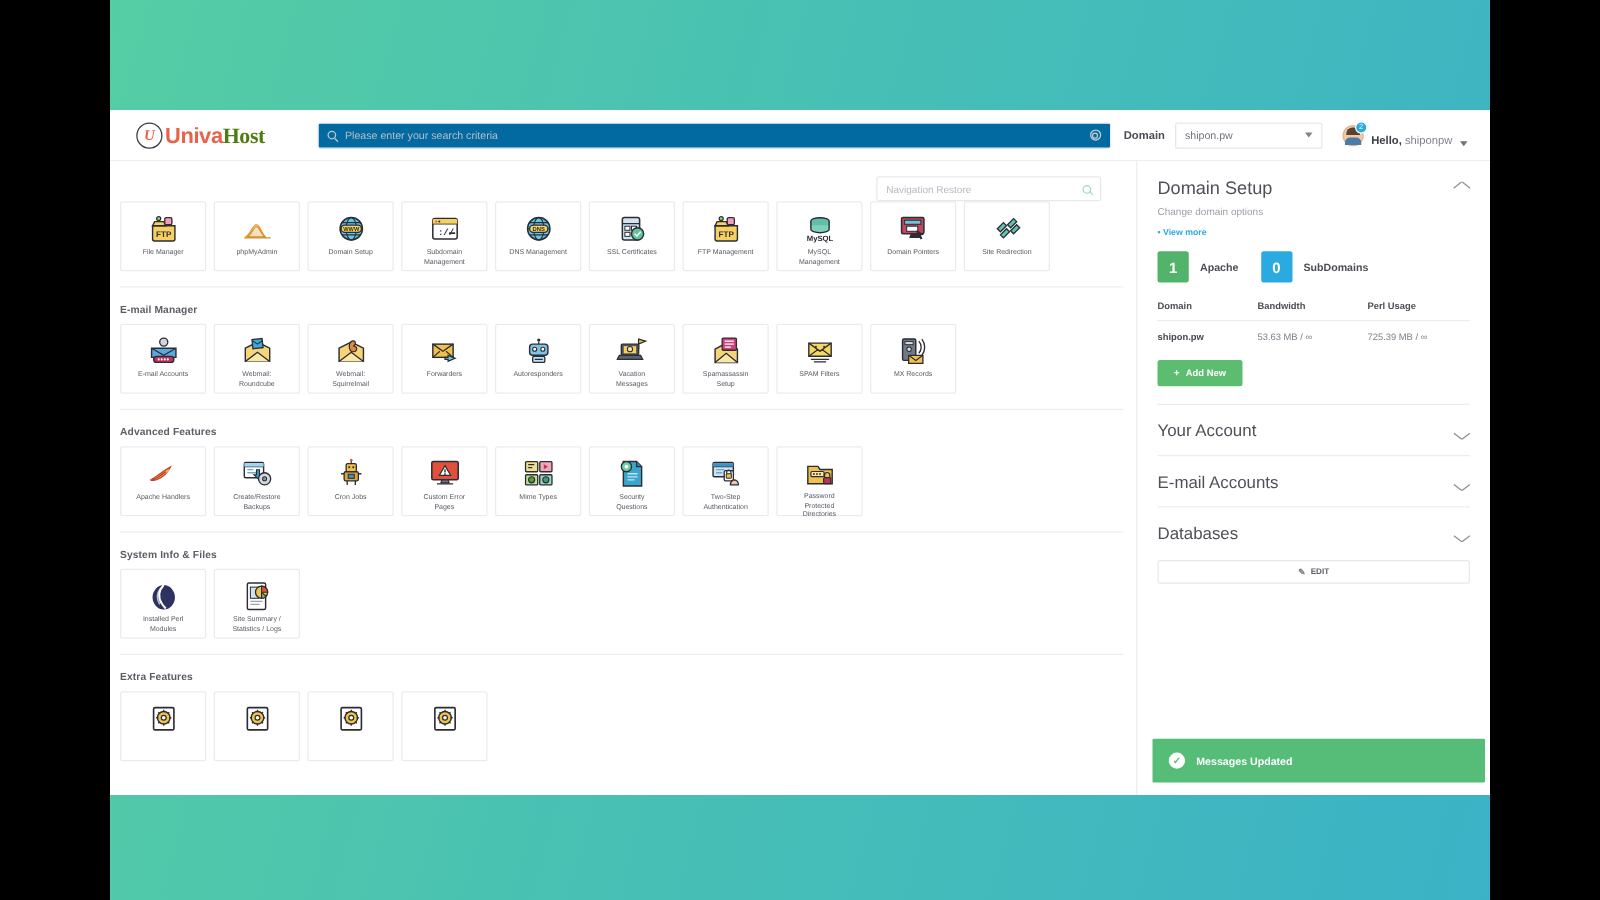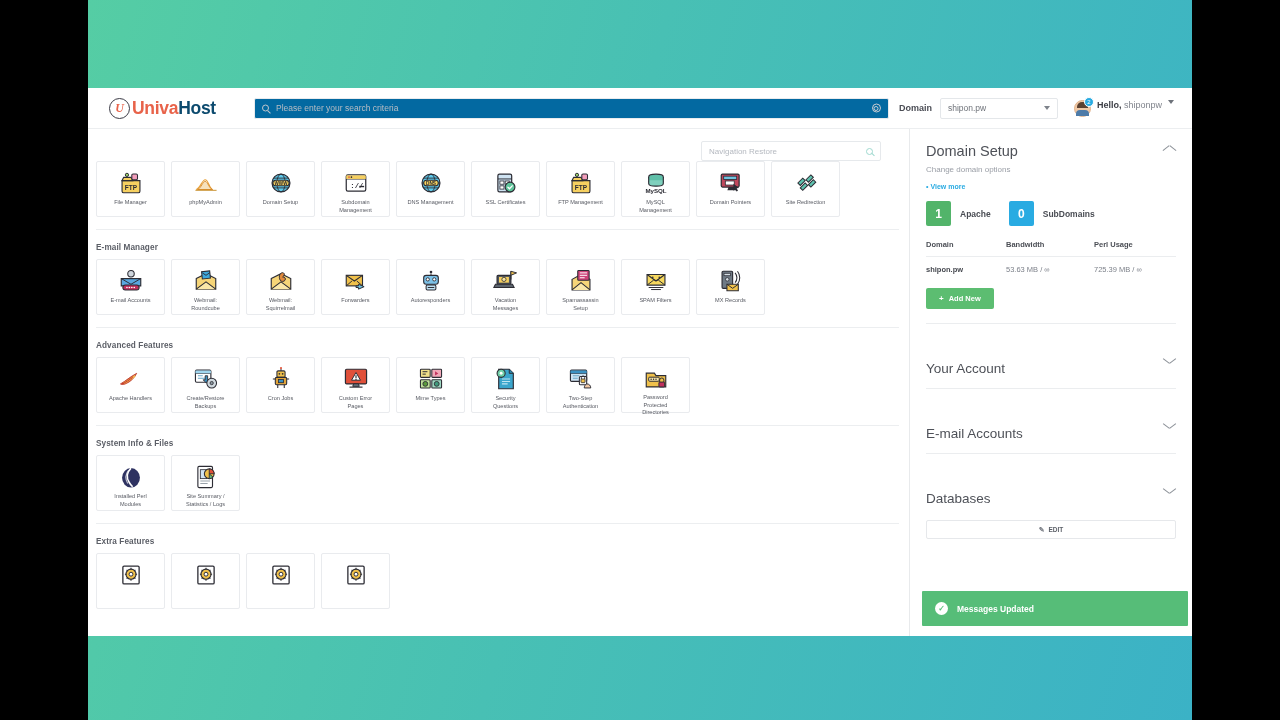--- a/index.html
+++ b/index.html
@@ -34,21 +34,21 @@
   .logo-mark {
     width: 21px; height: 21px; border-radius: 50%;
     border: 1.6px solid #3b3b46; display: flex;
     align-items: center; justify-content: center;
     font-family: "Liberation Serif", serif; font-style: italic;
     font-size: 12px; color: #e8634a; font-weight: bold;
     margin-right: 2px;
   }
   .logo-txt { font-size: 17.5px; font-weight: bold; letter-spacing: -.3px; }
   .logo-txt .a { color: #e8634a; }
-  .logo-txt .b { color: #0c4a6e; }
+  .logo-txt .b { color: #4d7c0f; font-family: Liberation Serif, serif; }
 
   .searchwrap {
     flex: 1; margin: 0 10px 0 8px; position: relative; max-width: 678px;
   }
   .searchbox {
     height: 21px; border: 1px solid #e9ebee; border-radius: 2px;
     background: #0369a1; display: flex; align-items: center;
     padding: 0 26px 0 9px; position: relative;
   }
   .search-ph { font-size: 8.5px; color: #b9bdc4; padding-left: 12px; }
@@ -71,21 +71,21 @@
     border-radius:50%; border:1px solid #c8ccd2;
   }
   .dom-label { font-size: 9px; font-weight: bold; color: #4b4d55; margin-right: 8px; white-space: nowrap; }
   .dom-select {
     width: 118px; height: 21px; border: 1px solid #e4e7ea; border-radius: 2px;
     display: flex; align-items: center; justify-content: space-between;
     padding: 0 7px; font-size: 8.5px; color: #6f737a; background: #fff;
   }
   .caret { width: 0; height: 0; border-left: 3.2px solid transparent;
            border-right: 3.2px solid transparent; border-top: 4px solid #7e838b; }
-  .userbox { display: flex; align-items: flex-start; margin-left: 16px; padding-right: 4px; }
+  .userbox { display: flex; align-items: flex-end; margin-left: 16px; padding-right: 4px; }
   .avatar {
     position: relative; width: 17px; height: 17px; border-radius: 50%;
     background: #f1c9a6; margin-right: 6px; overflow: visible;
     border: 1px solid #e2b38c;
   }
   .avatar::before{
     content:""; position:absolute; left:2px; top:1px; right:2px; height:6px;
     background:#5b4130; border-radius:5px 5px 0 0;
   }
   .avatar::after{
@@ -194,21 +194,21 @@
     background: #5cbd71; color: #fff; font-size: 7.5px; font-weight: bold;
     border-radius: 2px; padding: 6px 13px; cursor: pointer;
   }
   .addnew .plus { margin-right: 5px; font-size: 8px; }
 
   .acc-item {
     border-top: 1px solid #ebedef; padding: 13px 0 12px 0;
     display: flex; justify-content: space-between; align-items: center;
     cursor: pointer;
   }
-  .acc-item .t { font-size: 13.5px; color: #4e5158; margin-top: 24px; }
+  .acc-item .t { font-size: 13.5px; color: #4e5158; }
   .editbtn {
     margin-top: 2px; height: 19px; border: 1px solid #e6e8eb; border-radius: 2px;
     display: flex; align-items: center; justify-content: center; gap: 4px;
     font-size: 6.5px; font-weight: bold; color: #5c6068; cursor: pointer;
   }
   .pencil { font-size: 7px; color: #7b7f87; }
 
   .toast {
     position: absolute; left: 12px; right: 4px; bottom: 10px;
     height: 35px; background: #56bd78; color: #fff;

